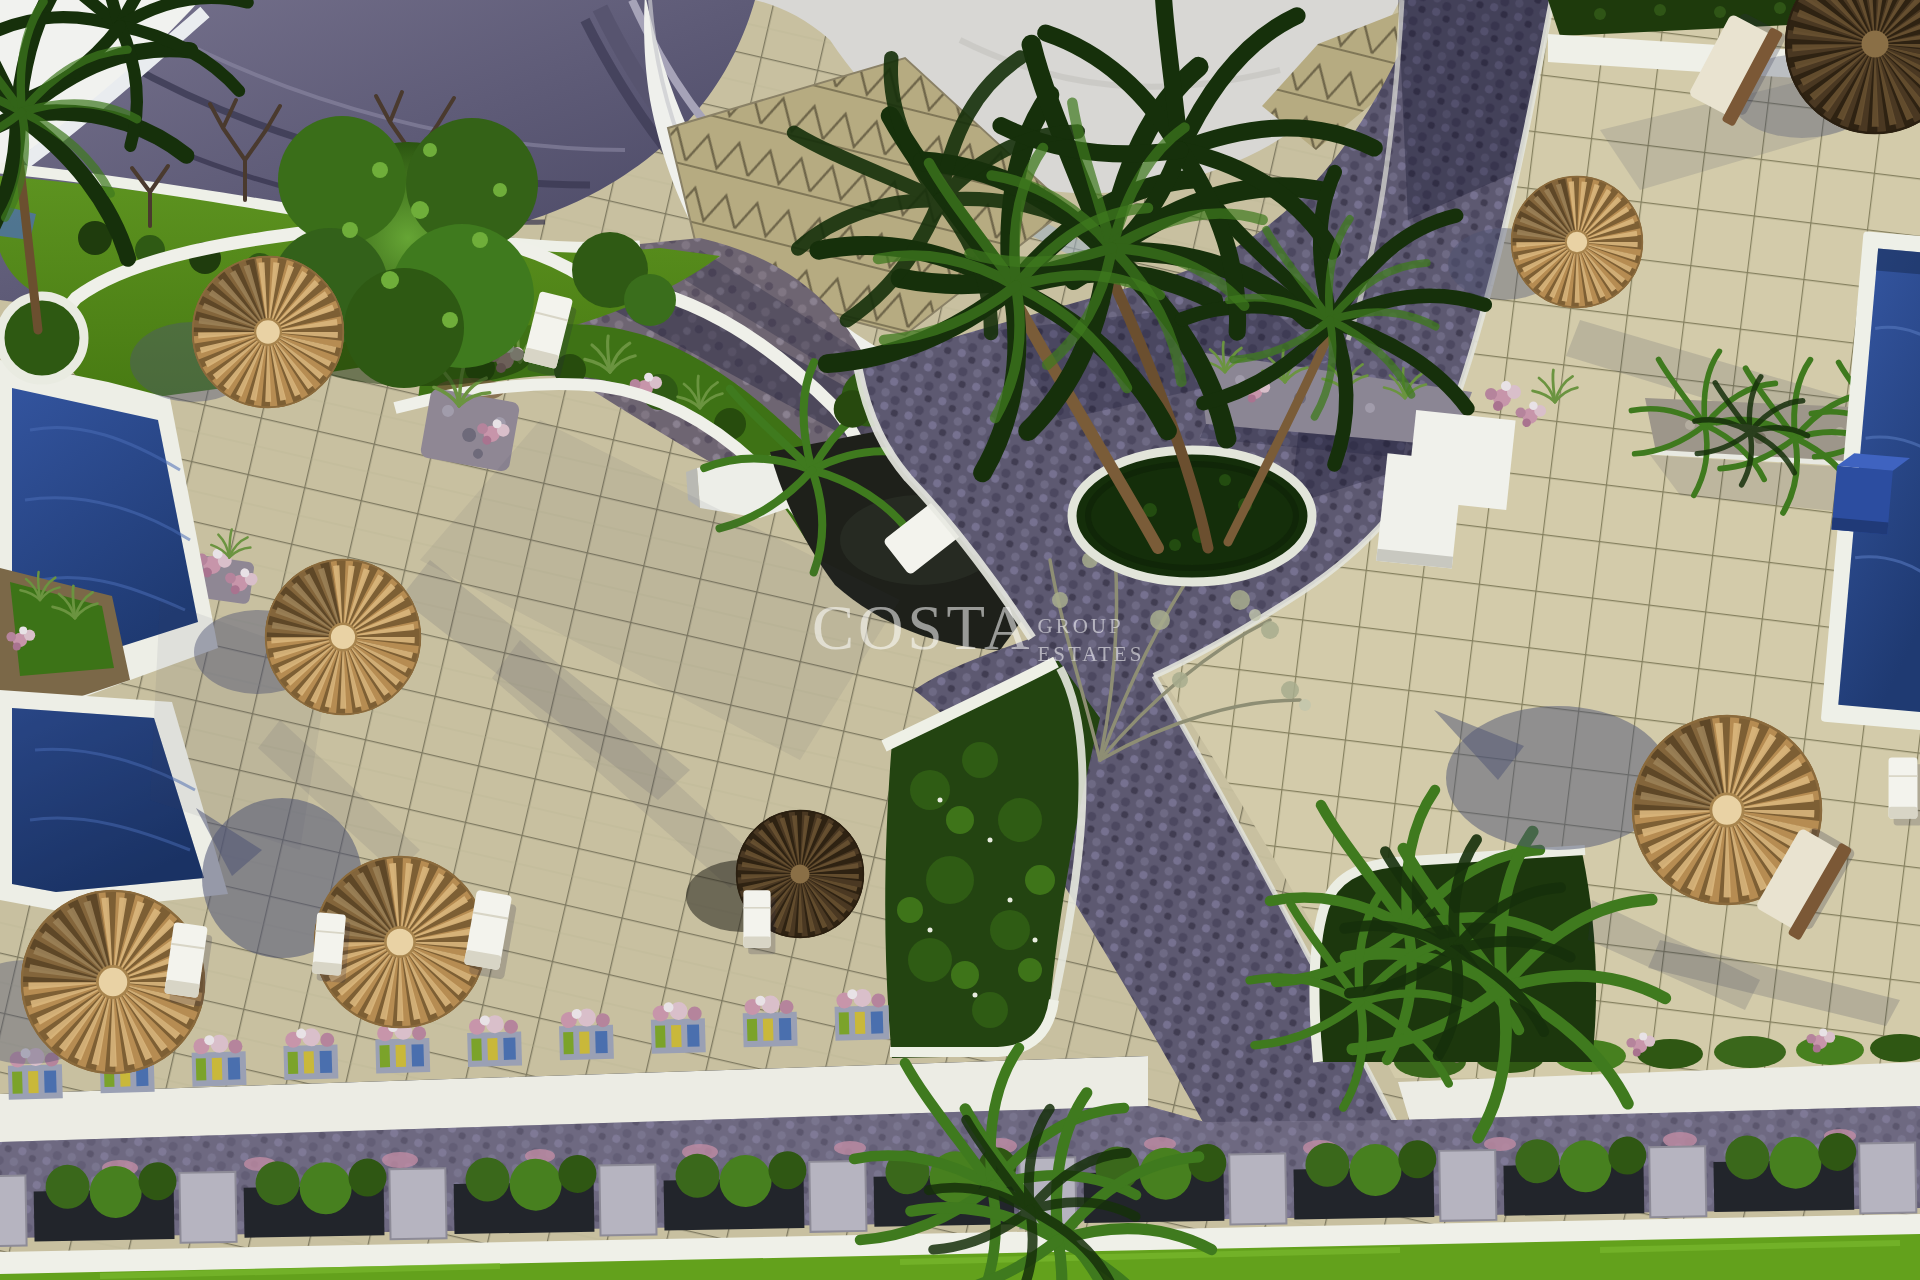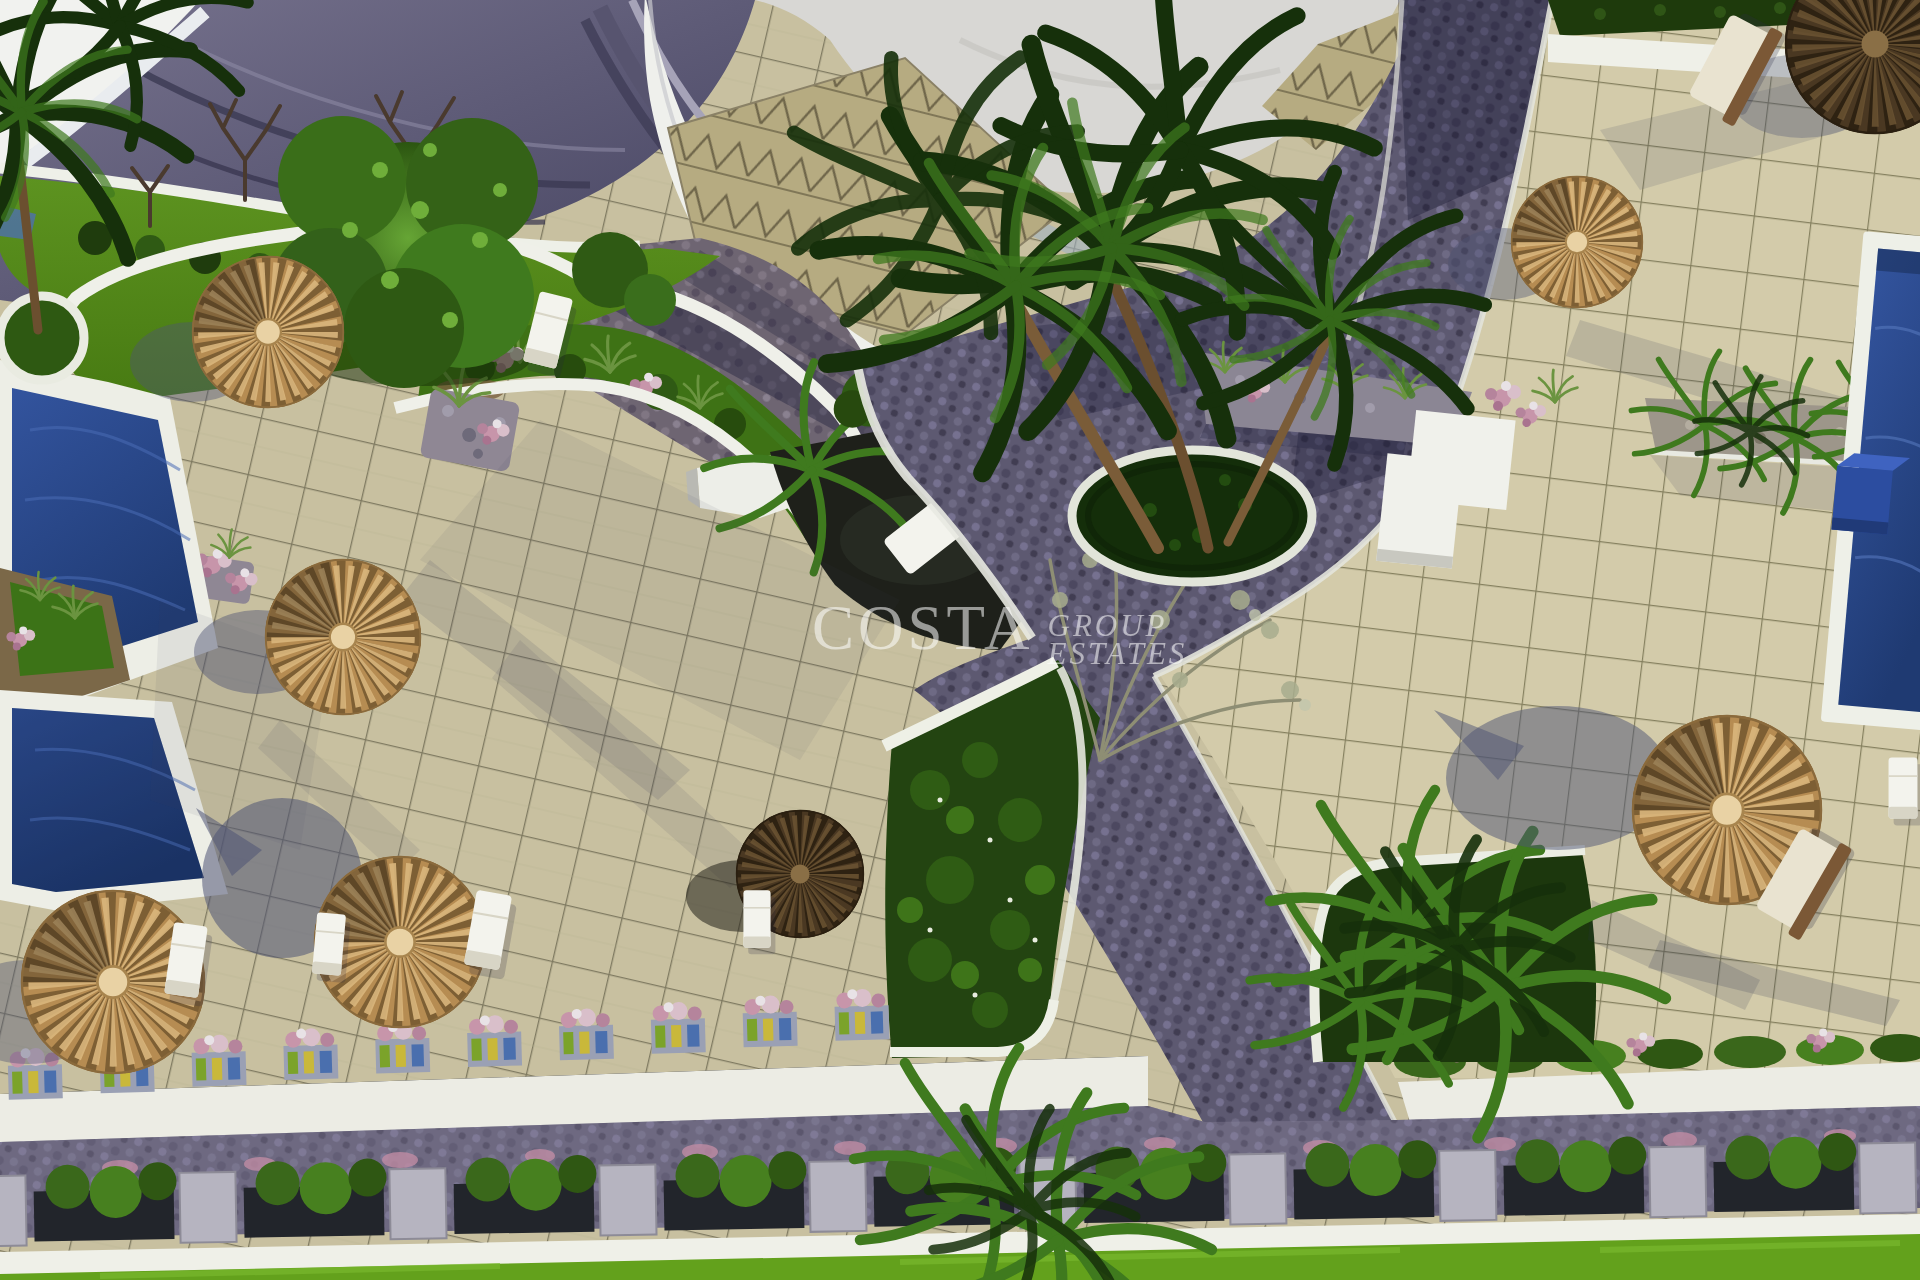--- a/index.html
+++ b/index.html
@@ -9,22 +9,22 @@
   }
   .stage svg{position:absolute;inset:0;display:block;}
   .watermark{
     position:absolute;left:812px;top:596px;display:flex;align-items:flex-start;
     color:rgba(255,255,255,0.55);pointer-events:none;user-select:none;
   }
   .wm-main{
     font-size:63px;line-height:64px;letter-spacing:4px;font-weight:400;
   }
   .wm-sub{
-    display:flex;flex-direction:column;margin-left:14px;margin-top:16px;
-    font-size:31px;line-height:28px;letter-spacing:3px;font-style:italic;
+    display:flex;flex-direction:column;margin-left:4px;margin-top:16px;
+    font-size:21px;line-height:28px;letter-spacing:3px;
   }
 </style>
 </head>
 <body>
 
 <div class="stage">
 <svg viewBox="0 0 1920 1280" width="1920" height="1280">
 <defs>
   <pattern id="pavL" width="58" height="58" patternUnits="userSpaceOnUse" patternTransform="rotate(13)">
     <rect width="58" height="58" fill="#c8c0a0"></rect>

